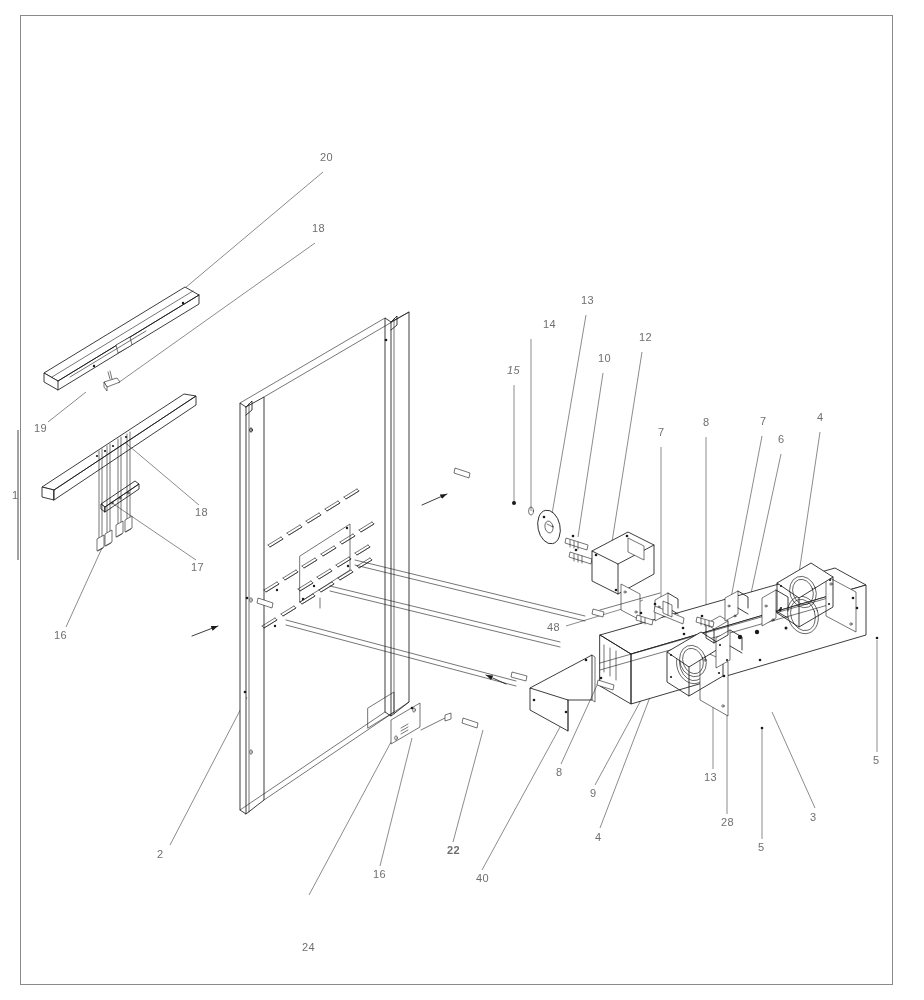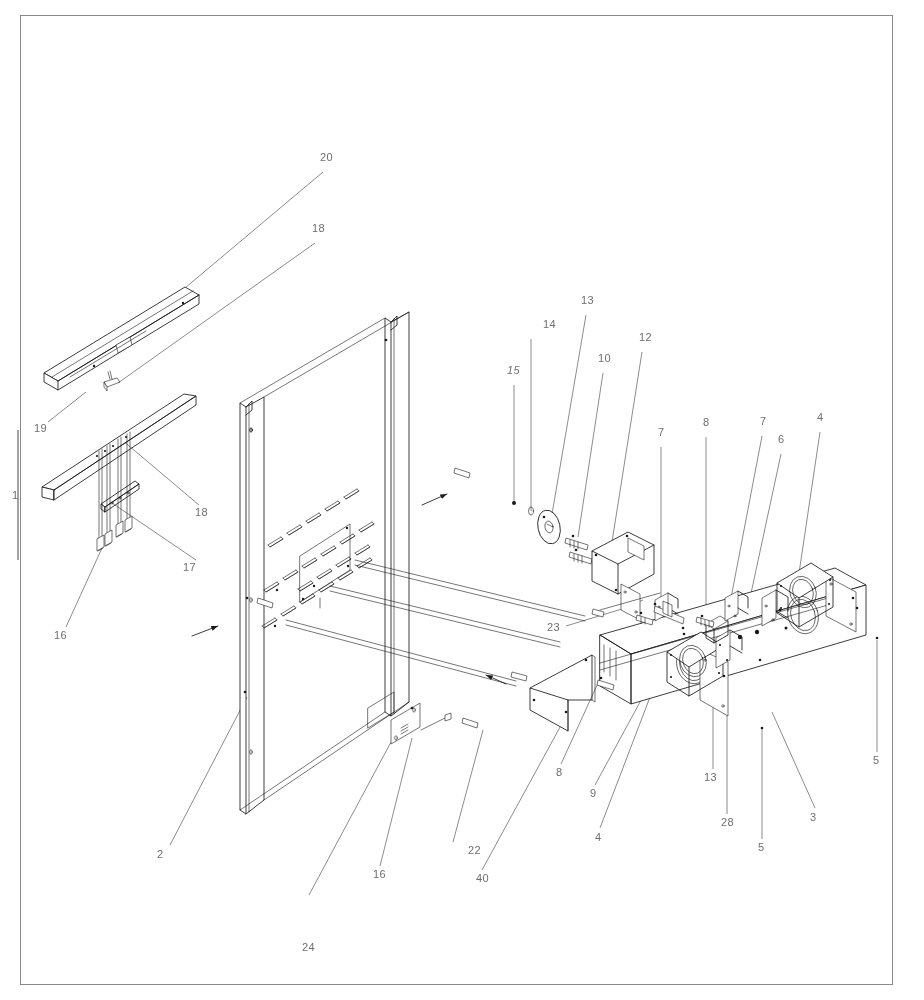--- a/index.html
+++ b/index.html
@@ -459,24 +459,24 @@
   <div class="lbl" style="left:556px; top:767px;">8</div>
   <div class="lbl" style="left:590px; top:788px;">9</div>
   <div class="lbl" style="left:704px; top:772px;">13</div>
   <div class="lbl" style="left:639px; top:332px;">12</div>
   <div class="lbl" style="left:598px; top:353px;">10</div>
   <div class="lbl" style="left:581px; top:295px;">13</div>
   <div class="lbl" style="left:543px; top:319px;">14</div>
   <div class="lbl" style="left:507px; top:365px;font-style:italic;">15</div>
   <div class="lbl" style="left:54px;  top:630px;">16</div>
   <div class="lbl" style="left:373px; top:869px;">16</div>
-  <div class="lbl" style="left:183px; top:562px;">17</div>
+  <div class="lbl" style="left:191px; top:562px;">17</div>
   <div class="lbl" style="left:195px; top:507px;text-align:center;">18</div>
   <div class="lbl" style="left:312px; top:223px;">18</div>
   <div class="lbl" style="left:320px; top:152px;">20</div>
   <div class="lbl" style="left:721px; top:817px;">28</div>
-  <div class="lbl" style="left:468px; top:845px;">22</div>
+  <div class="lbl" style="left:447px; top:845px;font-weight:bold;">22</div>
   <div class="lbl" style="left:476px; top:873px;">40</div>
   <div class="lbl" style="left:302px; top:898px;margin-top:44px;">24</div>
   <div class="lbl" style="left:34px;  top:423px;">19</div>
-  <div class="lbl" style="left:547px; top:622px;">23</div>
+  <div class="lbl" style="left:547px; top:622px;">48</div>
 
 </div>
 
 </body></html>

